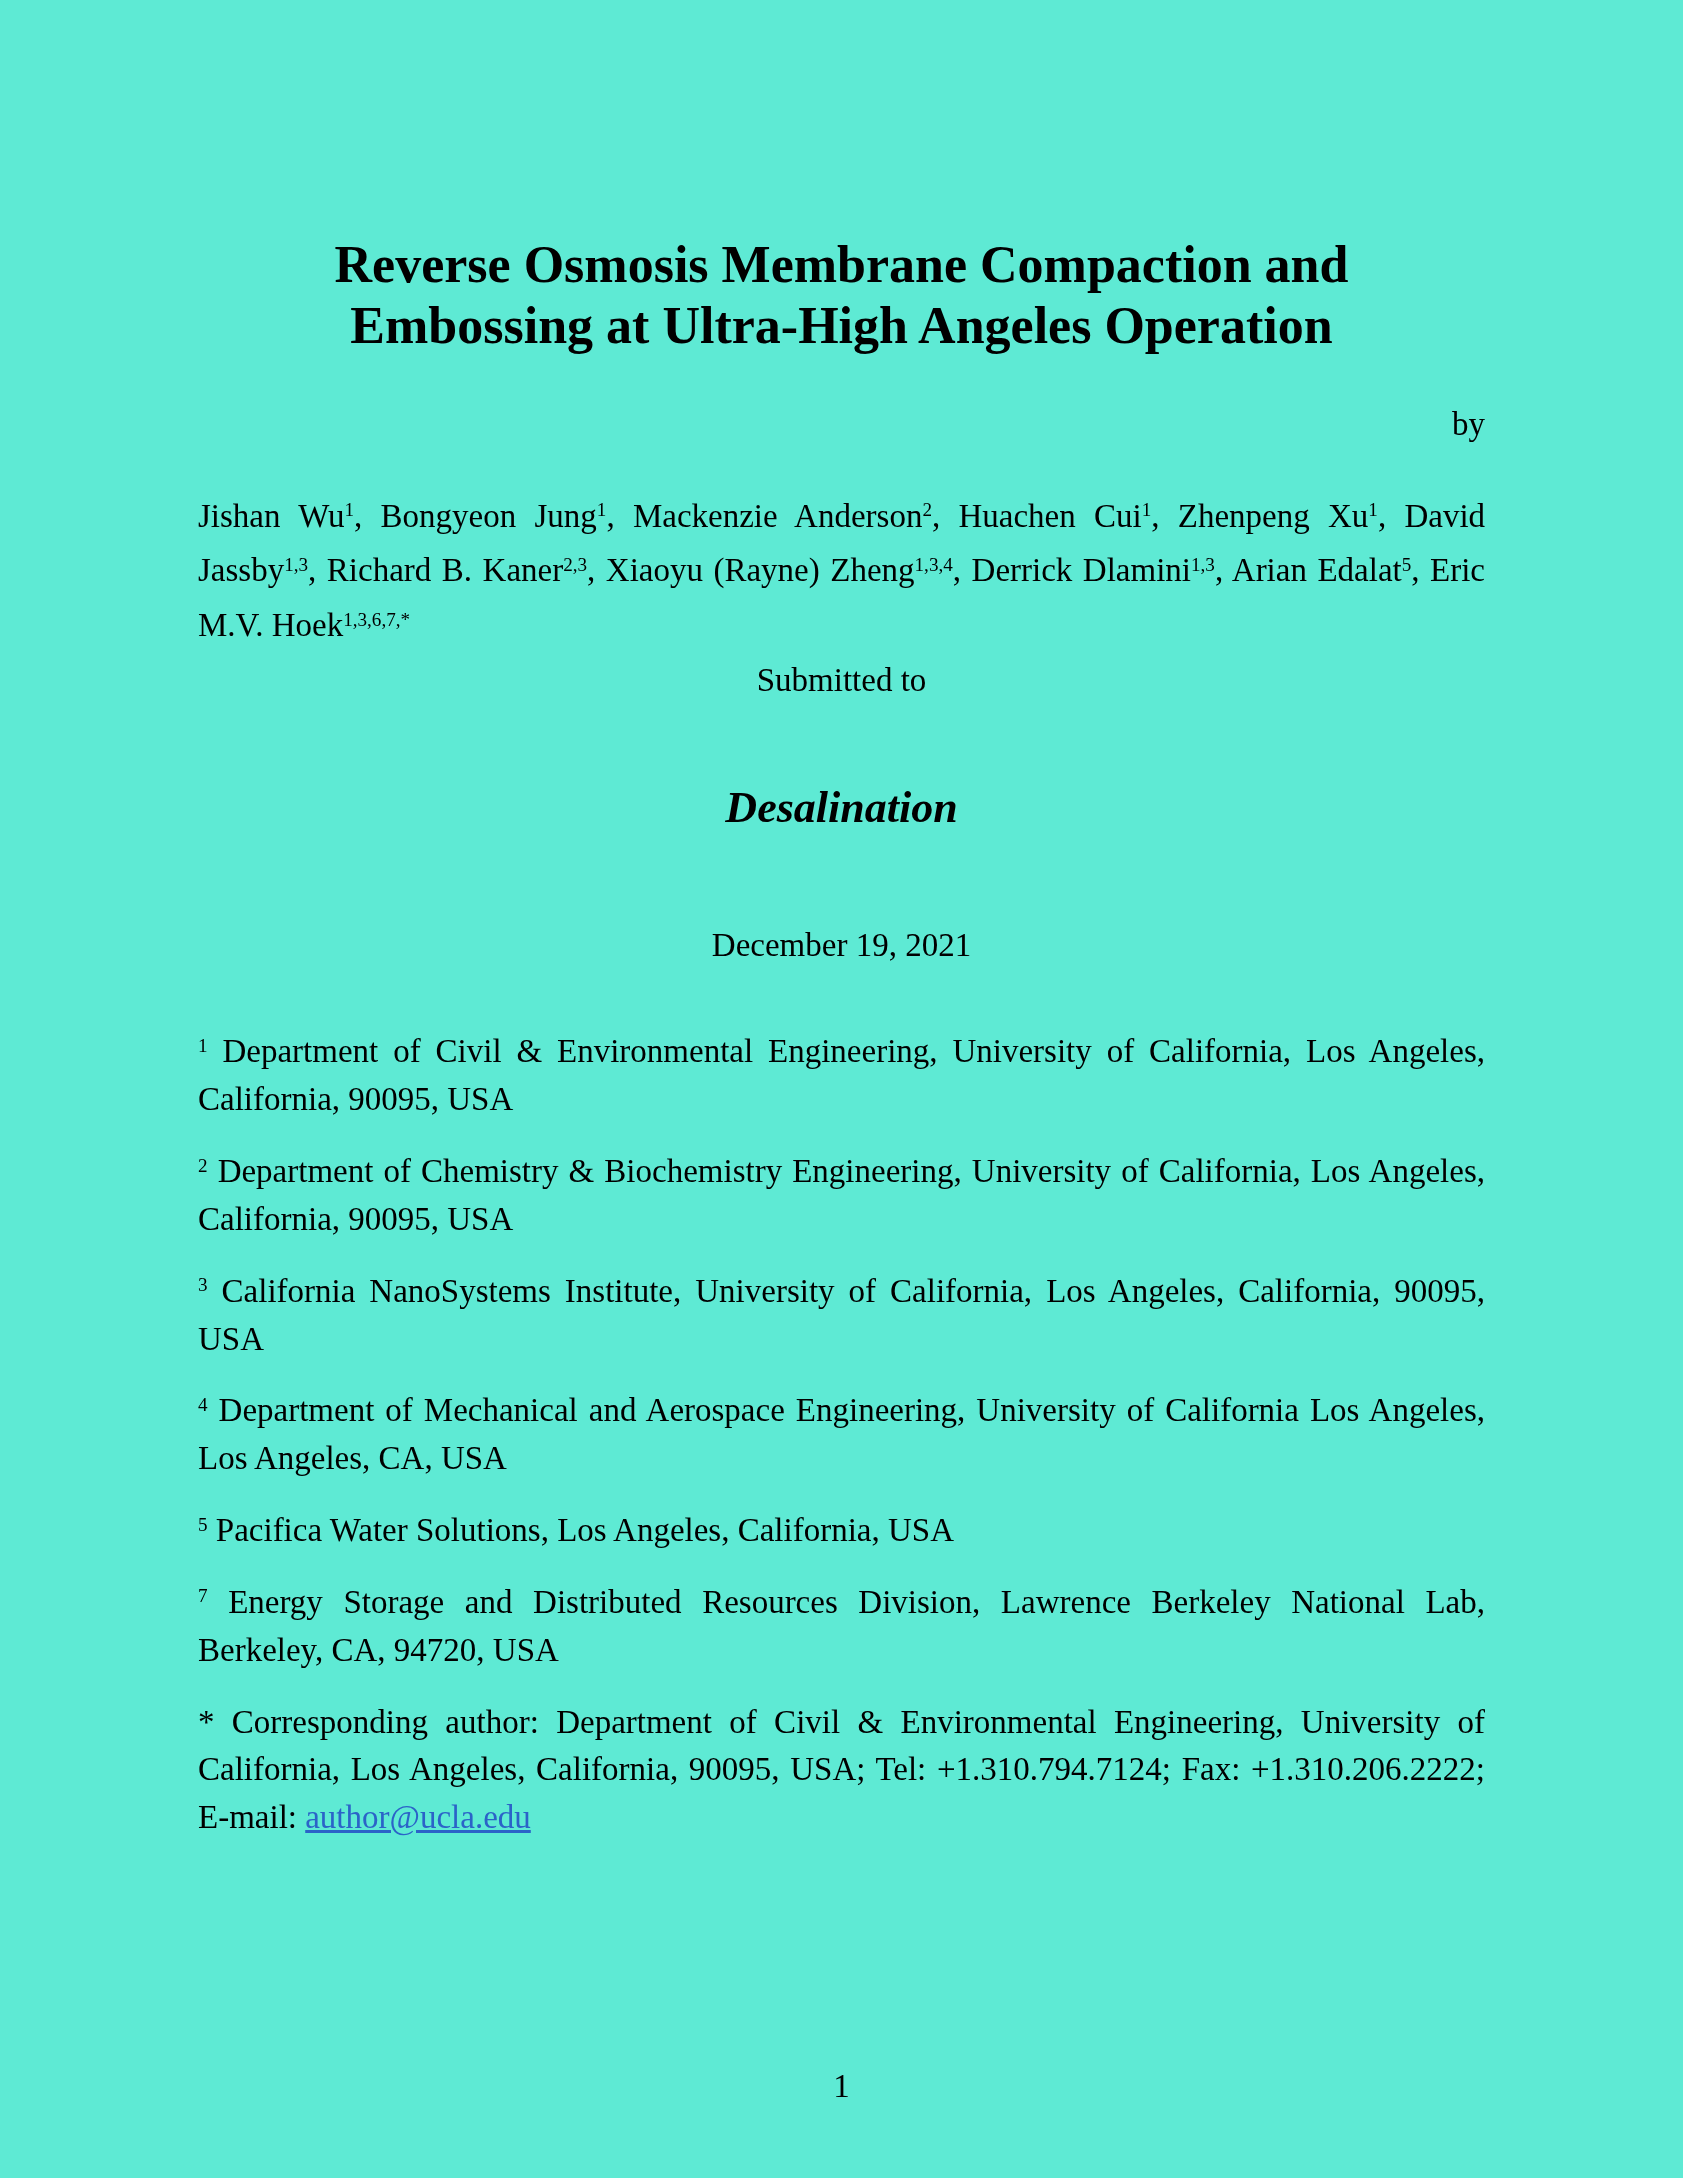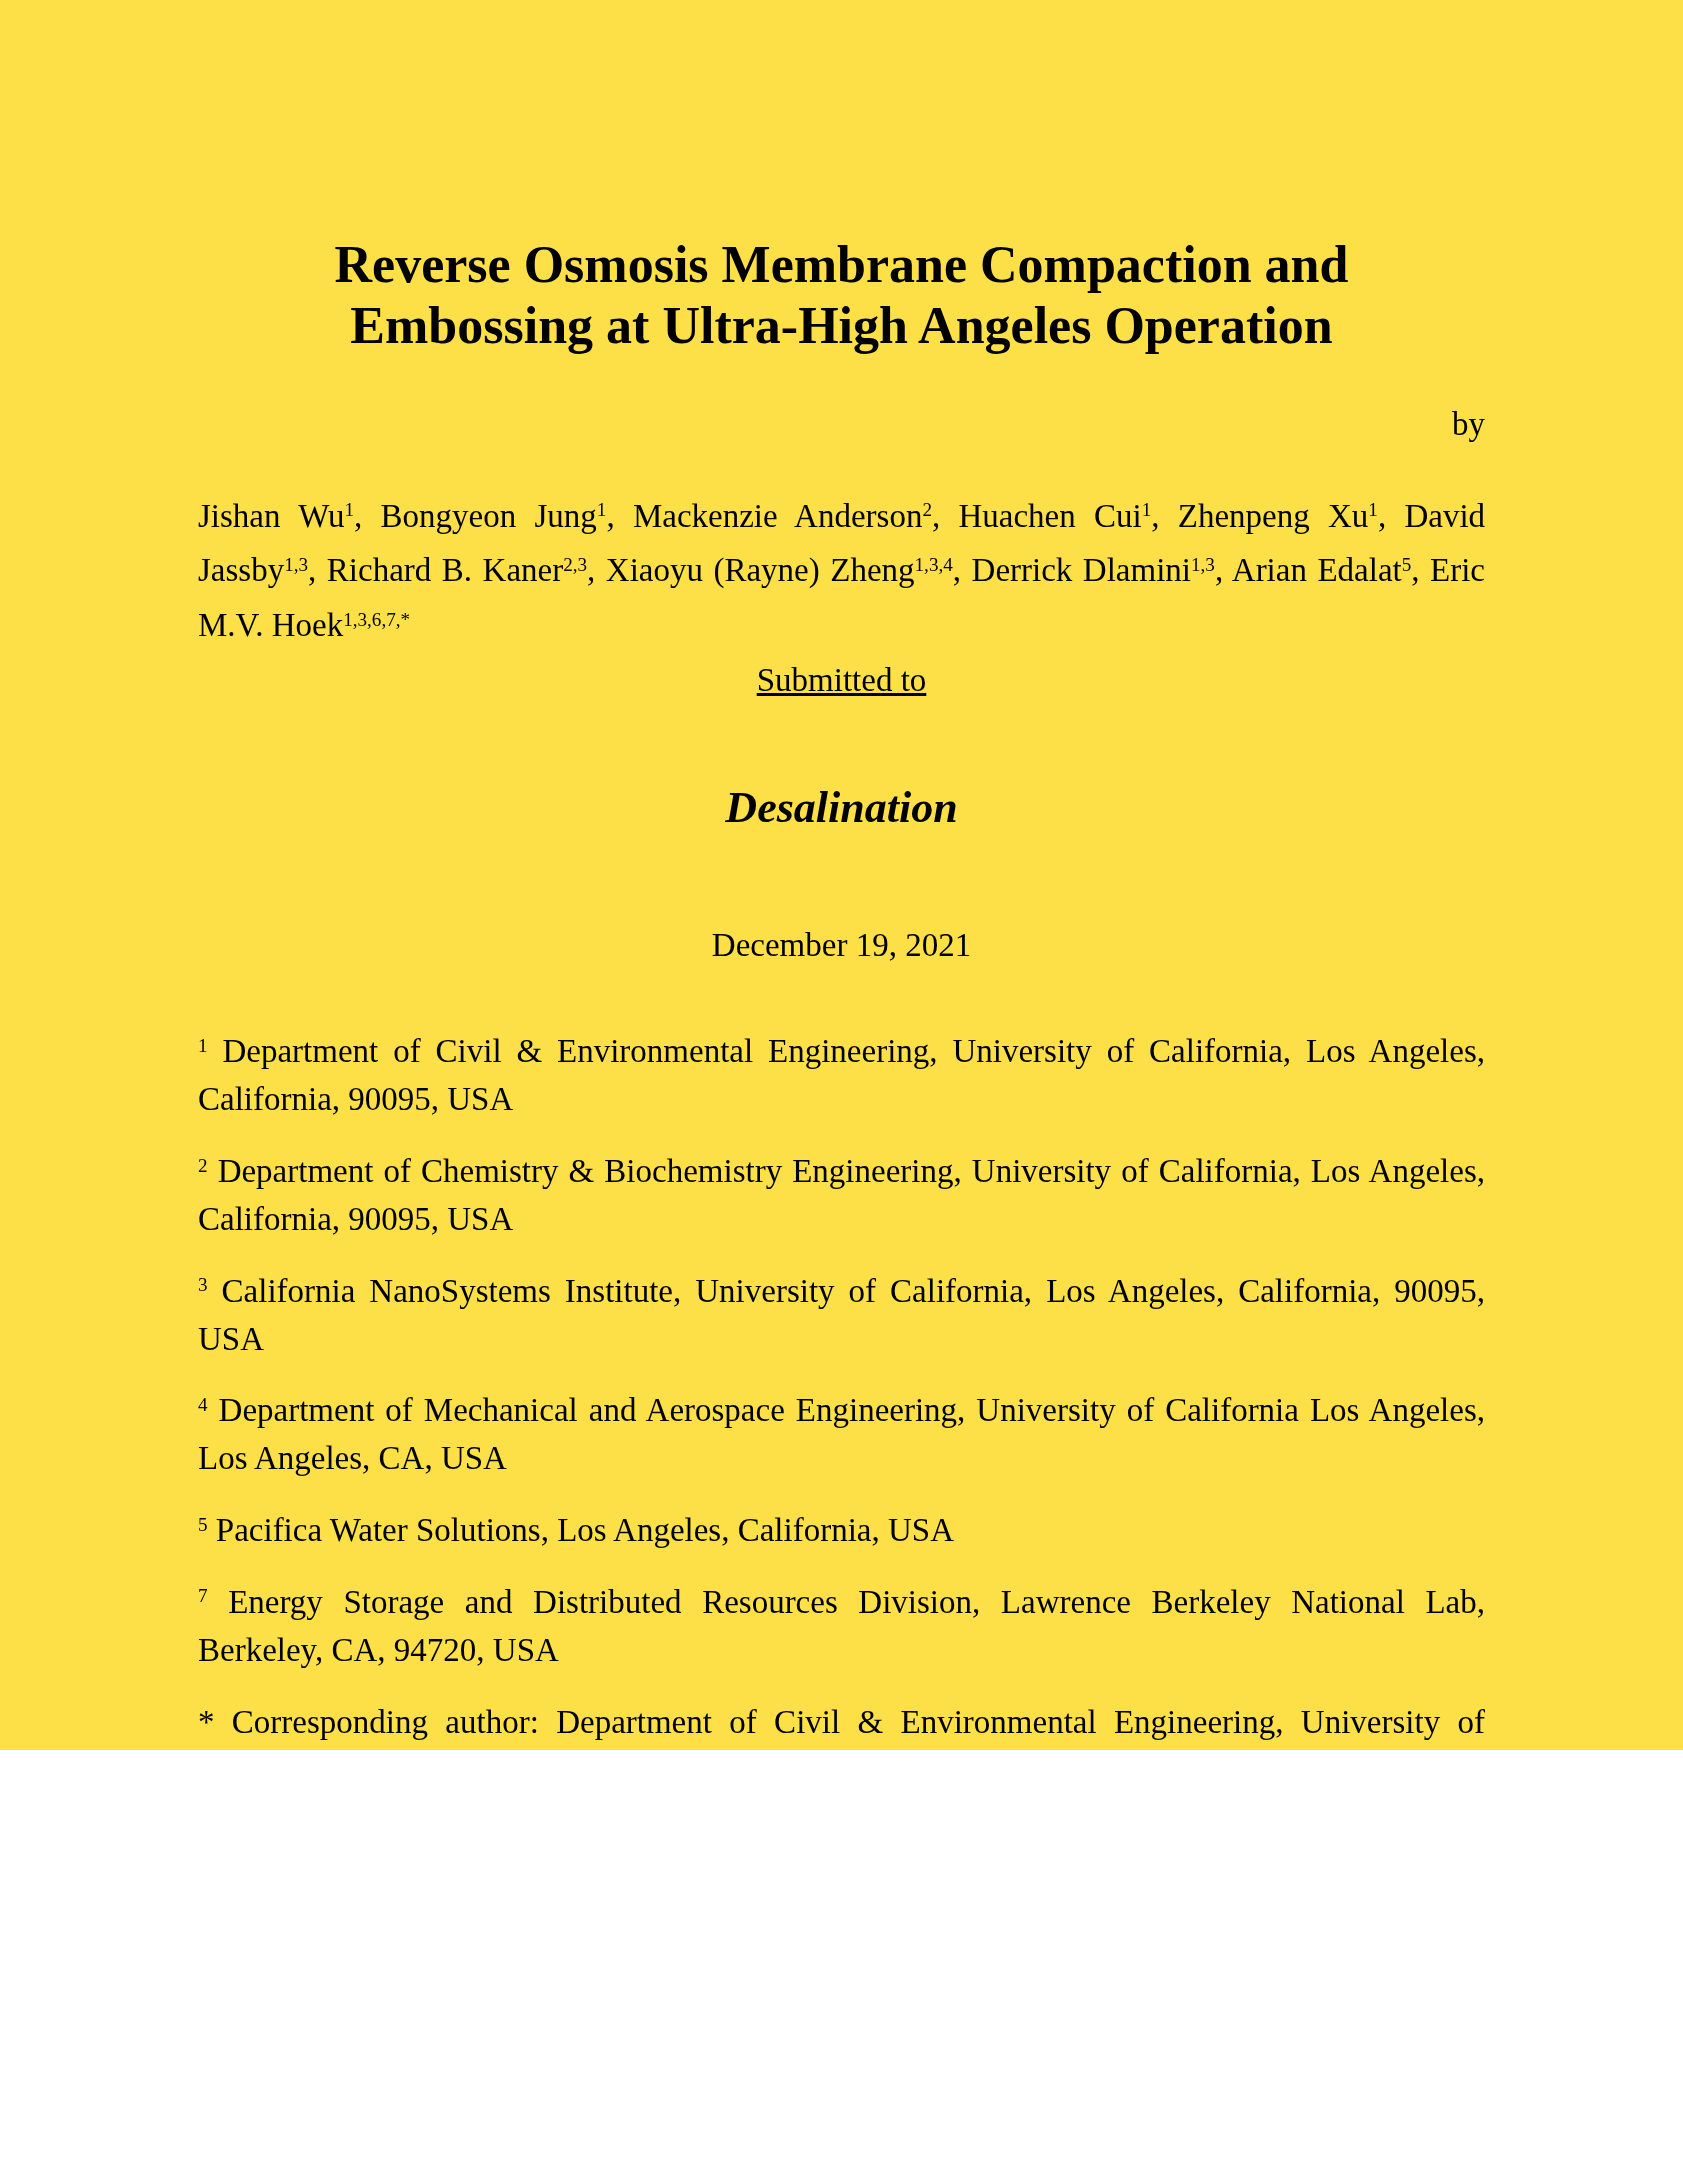--- a/index.html
+++ b/index.html
@@ -2,23 +2,23 @@
 <html><head>
 <meta charset="utf-8">
 <style>
   html, body {
     margin: 0;
     padding: 0;
     background: #ffffff;
   }
   .page {
     width: 1683px;
-    height: 1750px;
+    height: 2178px;
     position: relative;
-    background: #fde047;
+    background: #5eead4;
     color: #000000;
     font-family: "Liberation Serif", "DejaVu Serif", serif;
     font-size: 33px;
     box-sizing: border-box;
     padding: 234px 198px 0 198px;
     overflow: hidden;
   }
   .title {
     font-size: 52px;
     font-weight: bold;
@@ -40,21 +40,20 @@
     font-size: 0.58em;
     line-height: 0;
     vertical-align: baseline;
     position: relative;
     top: -0.55em;
   }
   .submitted {
     text-align: center;
     line-height: 1.45;
     margin: 4px 0 0 0;
-    text-decoration: underline;
   }
   .journal {
     font-size: 44px;
     font-weight: bold;
     font-style: italic;
     text-align: center;
     line-height: 1.2;
     margin: 77px 0 0 0;
   }
   .date {

